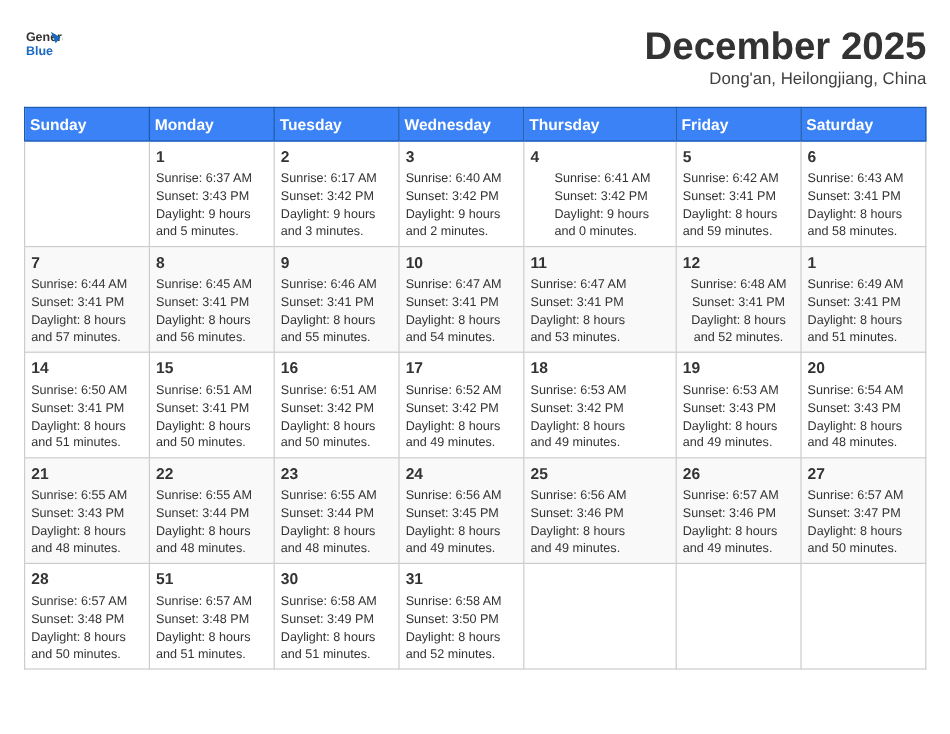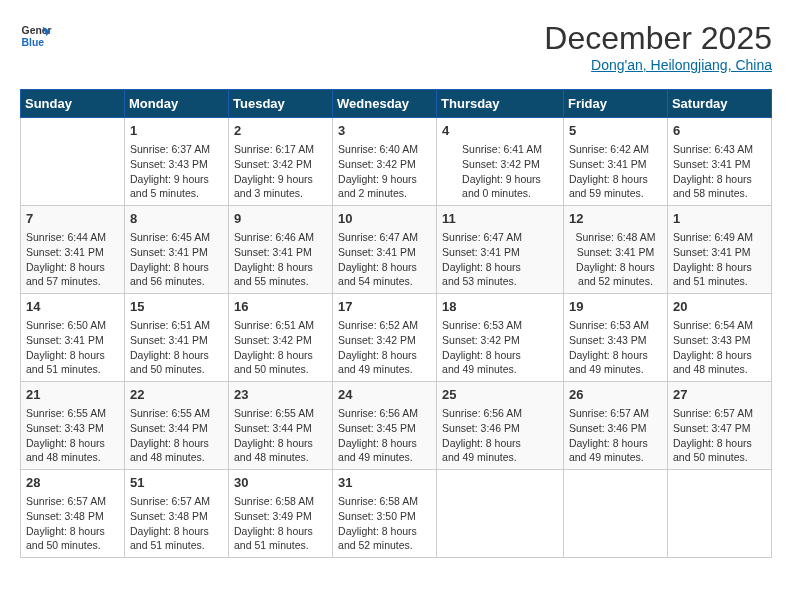--- a/index.html
+++ b/index.html
@@ -23,35 +23,34 @@
     }
     .logo-icon {
       width: 32px;
       height: 32px;
     }
     .title-block {
       text-align: right;
     }
     .month-title {
       font-size: 32px;
-      font-weight: normal;
+      font-weight: bold;
       color: #333;
     }
     .subtitle {
       font-size: 14px;
-      color: #0369a1;
-      text-decoration: underline;
+      color: #404040;
     }
     table {
       width: 100%;
       border-collapse: collapse;
       font-size: 11px;
     }
     thead tr th {
-      background: #0c4a6e;
+      background: #3b82f6;
       color: #fff;
       padding: 6px 4px;
       text-align: left;
       font-size: 13px;
       font-weight: bold;
       border: 1px solid #1a5aaf;
     }
     tbody tr td {
       border: 1px solid #ccc;
       vertical-align: top;

